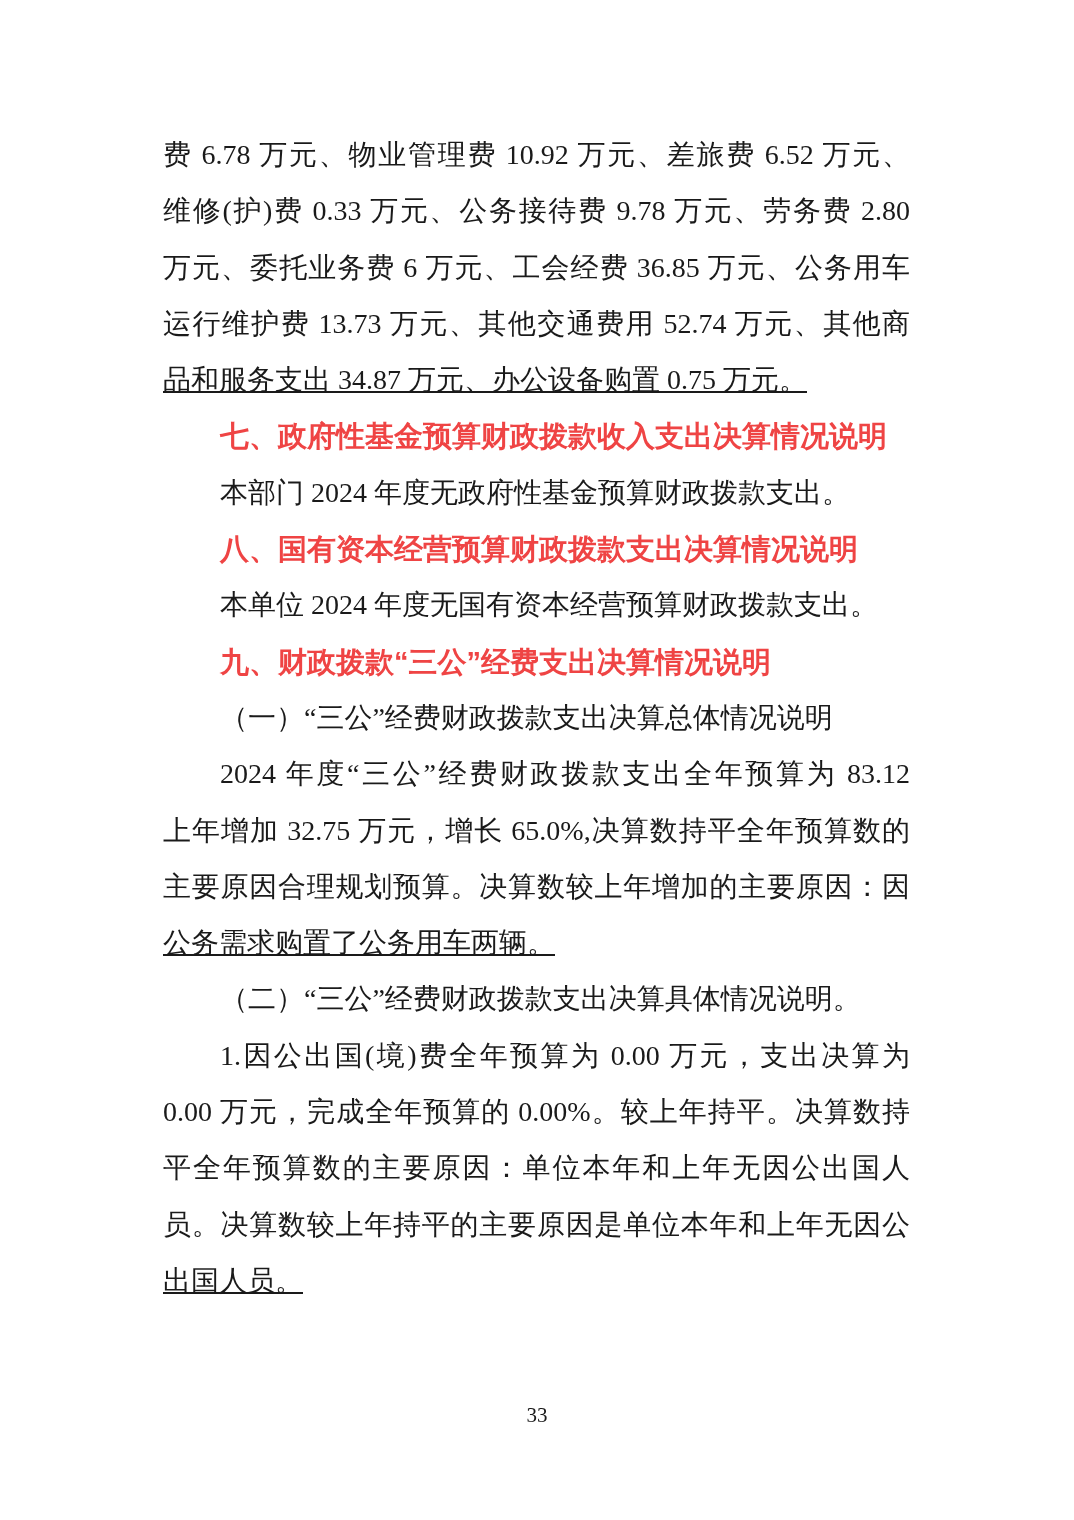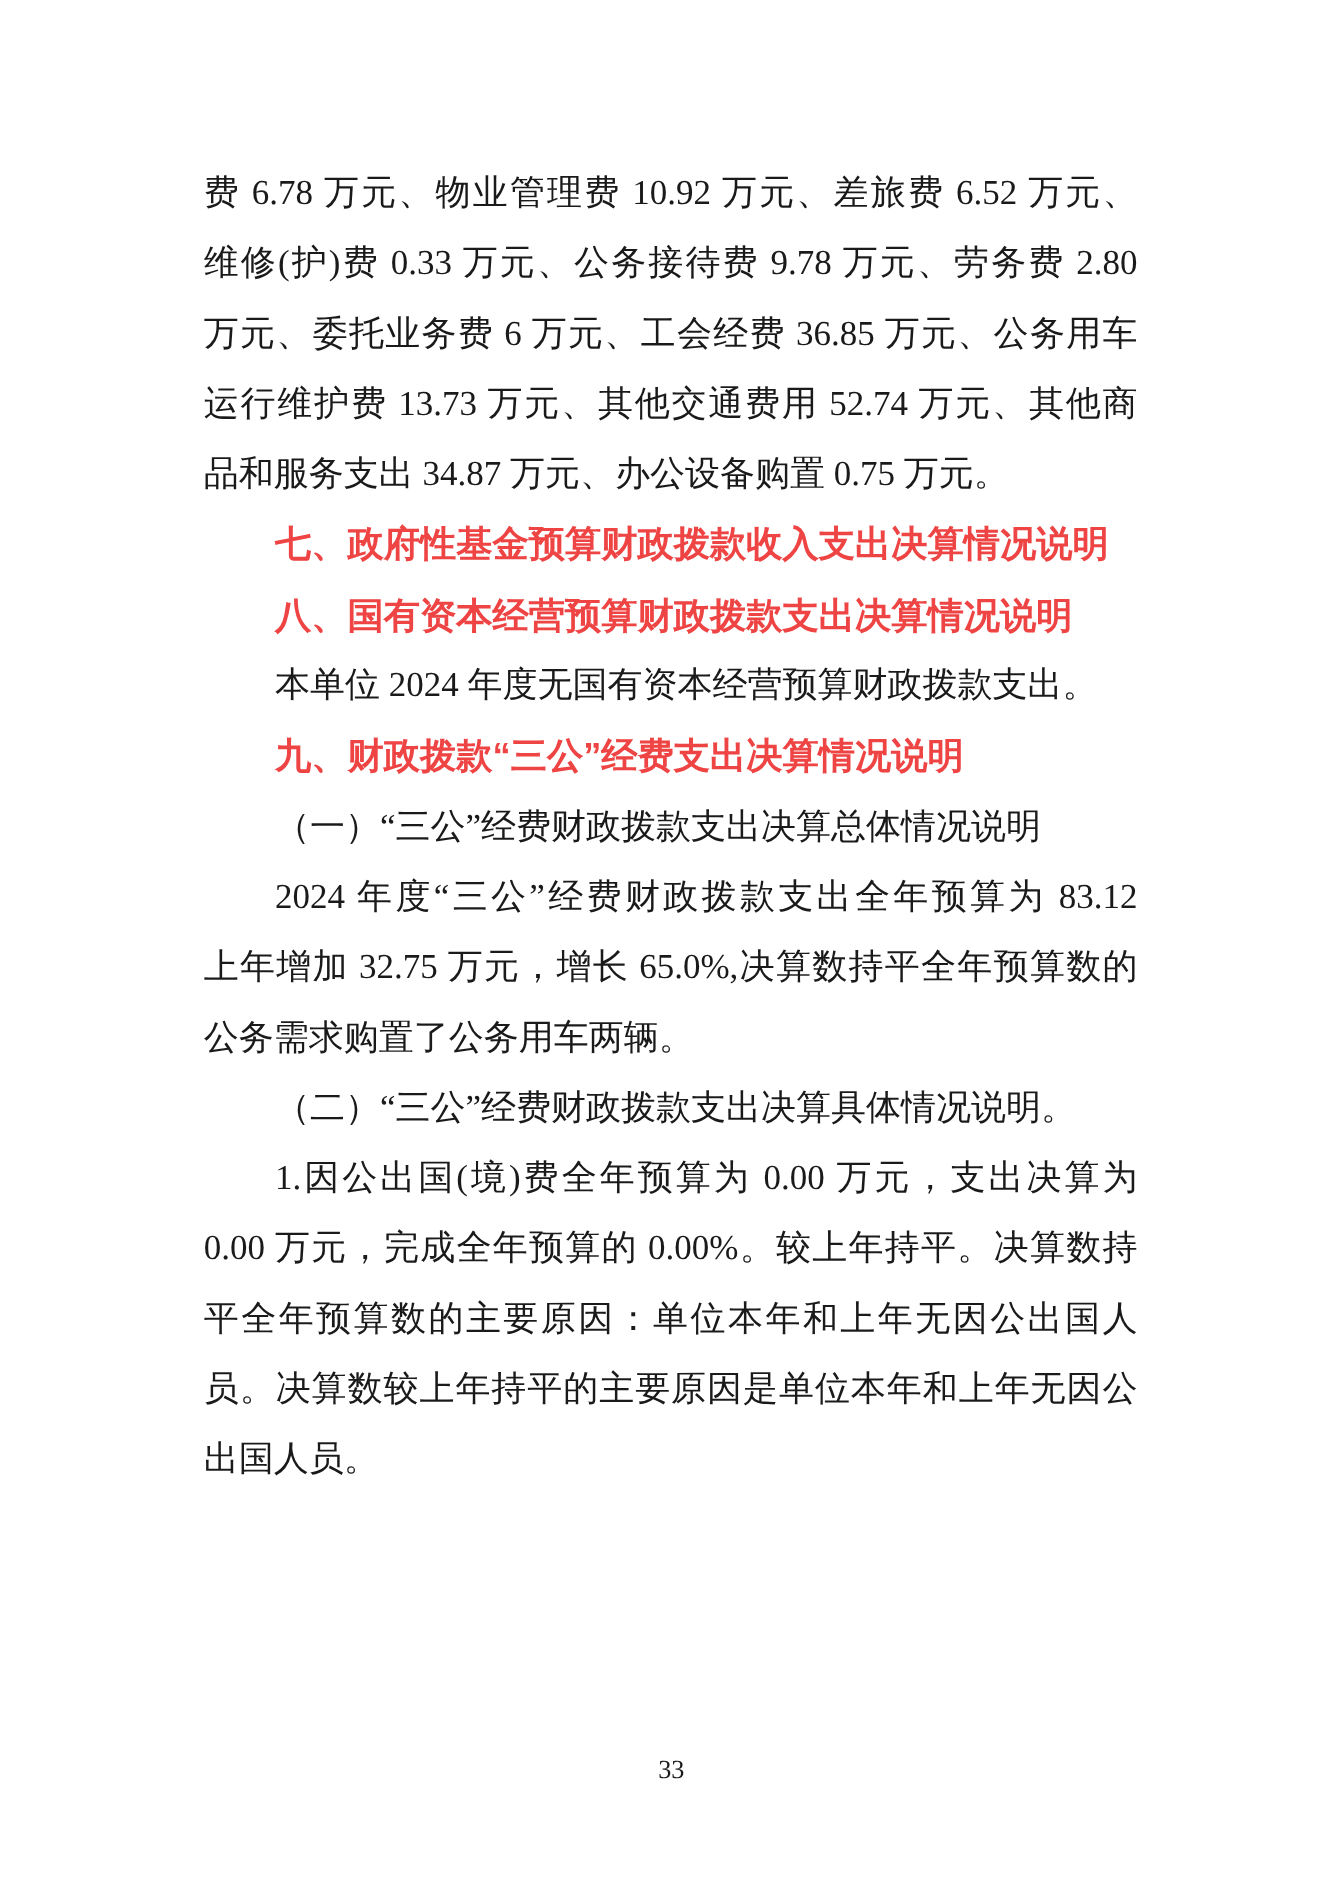--- a/index.html
+++ b/index.html
@@ -36,20 +36,21 @@
   }
   
   .l-ij {
     text-indent: 57px;
     text-align: justify;
     text-align-last: justify;
   }
   
   .l-e {
     text-align: left;
+    text-decoration: underline;
   }
   
   .l-ie {
     text-indent: 57px;
     text-align: left;
   }
   
   .l-h {
     text-indent: 57px;
     text-align: left;
@@ -74,26 +75,28 @@
 
 <div class="page">
   <div class="content">
 
   <div class="line l-j">费 6.78 万元、物业管理费 10.92 万元、差旅费 6.52 万元、</div>
       <div class="line l-j">维修(护)费 0.33 万元、公务接待费 9.78 万元、劳务费 2.80</div>
       <div class="line l-j">万元、委托业务费 6 万元、工会经费 36.85 万元、公务用车</div>
       <div class="line l-j">运行维护费 13.73 万元、其他交通费用 52.74 万元、其他商</div>
       <div class="line l-e">品和服务支出 34.87 万元、办公设备购置 0.75 万元。</div>
       <div class="line l-h">七、政府性基金预算财政拨款收入支出决算情况说明</div>
+      <div class="line l-ie">本部门 2024 年度无政府性基金预算财政拨款支出。</div>
       <div class="line l-h">八、国有资本经营预算财政拨款支出决算情况说明</div>
       <div class="line l-ie">本单位 2024 年度无国有资本经营预算财政拨款支出。</div>
       <div class="line l-h">九、财政拨款“三公”经费支出决算情况说明</div>
       <div class="line l-ie">（一）“三公”经费财政拨款支出决算总体情况说明</div>
       <div class="line l-ij">2024 年度“三公”经费财政拨款支出全年预算为 83.12</div>
       <div class="line l-j">上年增加 32.75 万元，增长 65.0%,决算数持平全年预算数的</div>
+      <div class="line l-j">主要原因合理规划预算。决算数较上年增加的主要原因：因</div>
       <div class="line l-e">公务需求购置了公务用车两辆。</div>
       <div class="line l-ie">（二）“三公”经费财政拨款支出决算具体情况说明。</div>
       <div class="line l-ij">1.因公出国(境)费全年预算为 0.00 万元，支出决算为</div>
       <div class="line l-j">0.00 万元，完成全年预算的 0.00%。较上年持平。决算数持</div>
       <div class="line l-j">平全年预算数的主要原因：单位本年和上年无因公出国人</div>
       <div class="line l-j">员。决算数较上年持平的主要原因是单位本年和上年无因公</div>
       <div class="line l-e">出国人员。</div>
     </div>
   <div class="page-number">33</div>
 </div>

